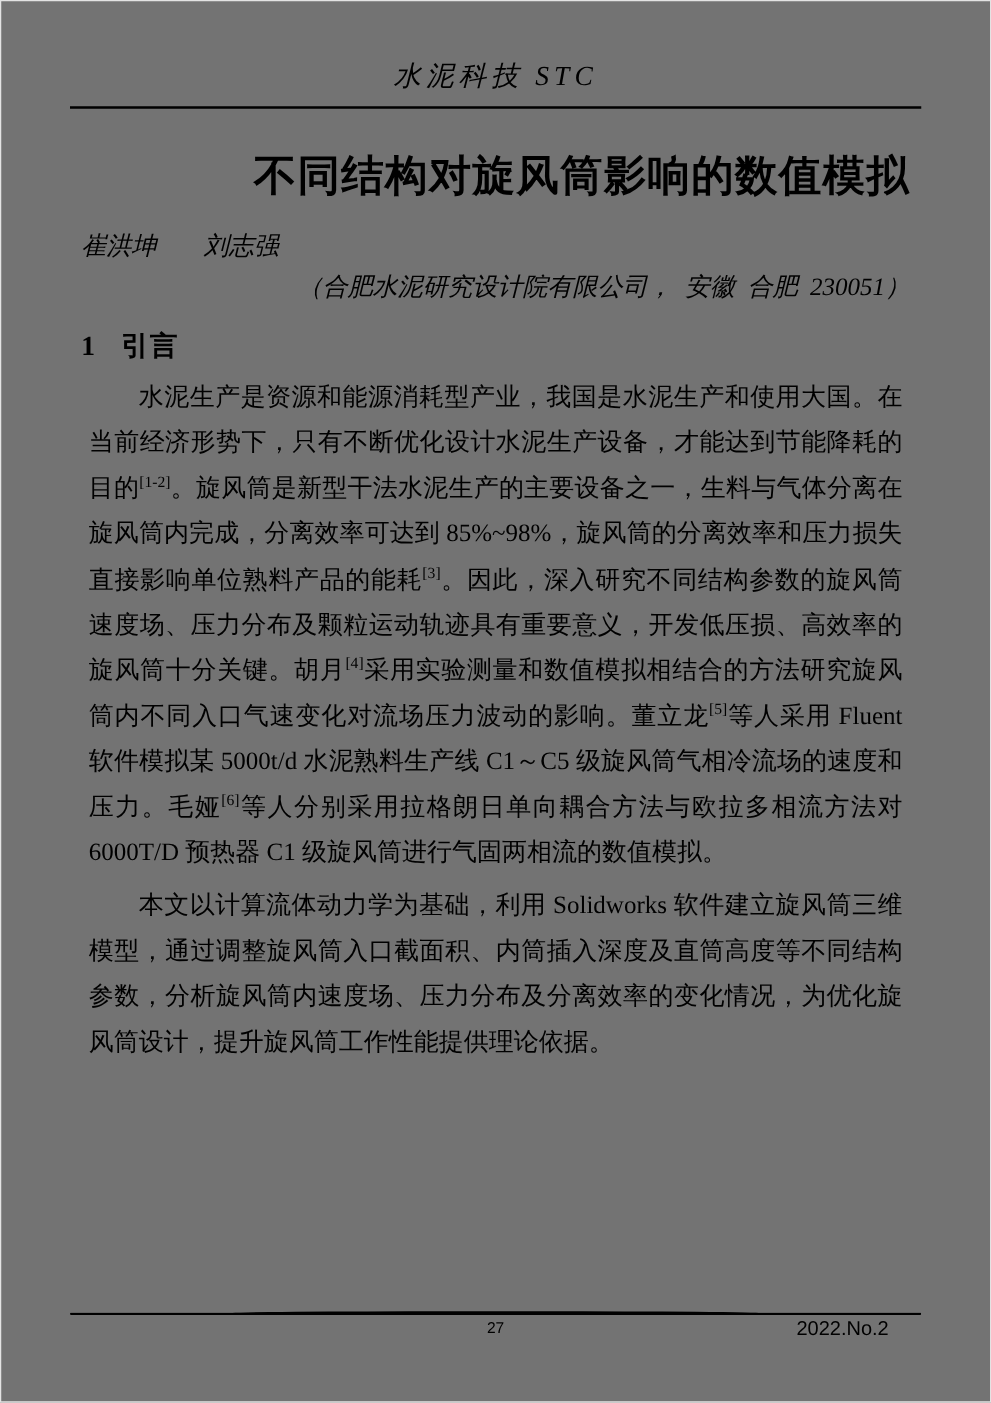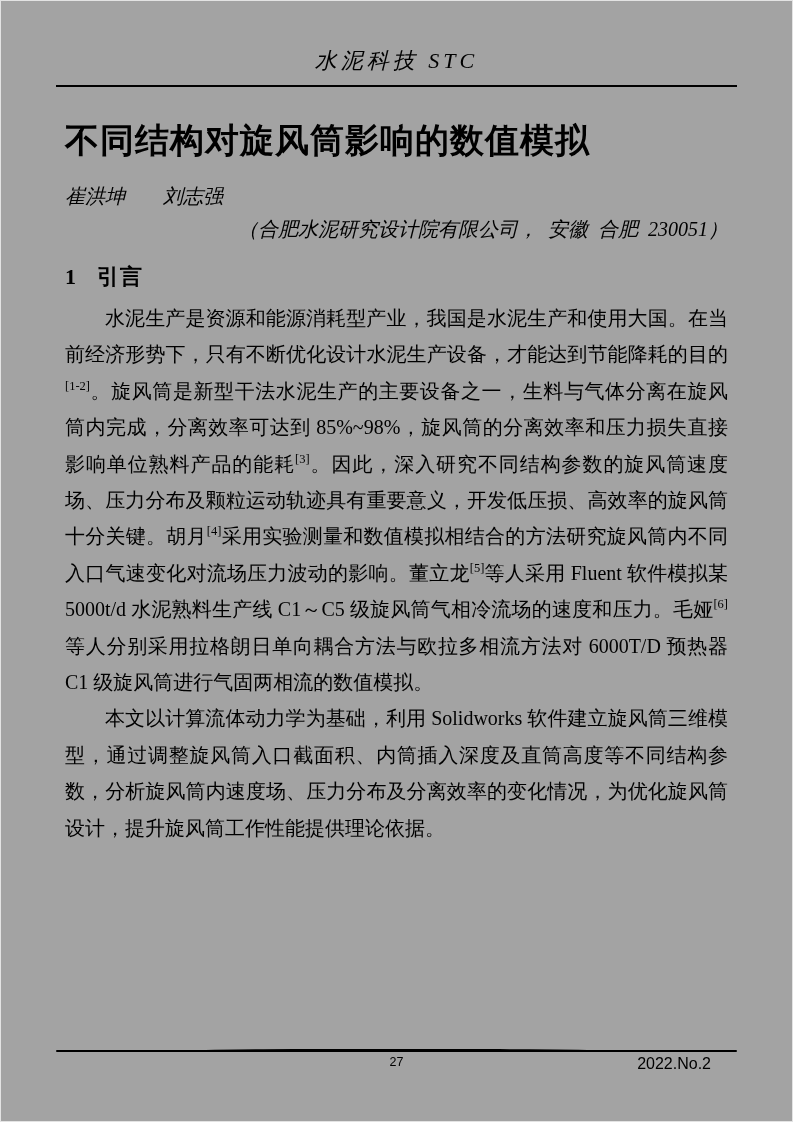--- a/index.html
+++ b/index.html
@@ -3,21 +3,21 @@
 <meta charset="utf-8">
 <style>
   html, body { margin: 0; padding: 0; background: #ffffff; }
   .page {
     position: relative;
     width: 793px;
     height: 1122px;
     margin: 0 auto;
     box-sizing: border-box;
     padding: 46px 65px 0 65px;
-    background: #a3a3a3;
+    background: #737373;
     color: #000000;
     font-family: "Liberation Serif", serif;
     box-shadow: inset 0 0 0 1px #e3e3e3;
     overflow: hidden;
   }
 
   
   .journal-name {
     text-align: center;
     font-size: 22px;
@@ -29,21 +29,21 @@
     height: 0;
     border-top: 2.5px solid #000;
     margin: 9px -9px 0 -9px;
   }
 
   
   .title {
     font-family: "Liberation Sans", sans-serif;  
     font-weight: 700;
     font-size: 34px;
-    text-align: left;
+    text-align: right;
     letter-spacing: 1px;
     margin: 31px 0 0 0;
   }
   .authors {
     font-size: 20px;
     margin-top: 19px;
     font-style: italic;           
   }
   .authors .author-gap { display: inline-block; width: 38px; }
   .affiliation {
@@ -61,21 +61,21 @@
     font-size: 22px;
     margin: 19px 0 8px 0;
     letter-spacing: 1px;
   }
   .sec-num { margin-right: 20px; font-family: "Liberation Serif", serif; }
   .body-para {
     font-size: 20px;
     line-height: 36.4px;
     text-align: justify;
     text-indent: 2em;
-    margin: 0;
+    margin: 6px;
   }
   .body-para sup {
     font-size: 12.5px;
     line-height: 0;
   }
 
   
   .footer {
     position: absolute;
     left: 56px;

